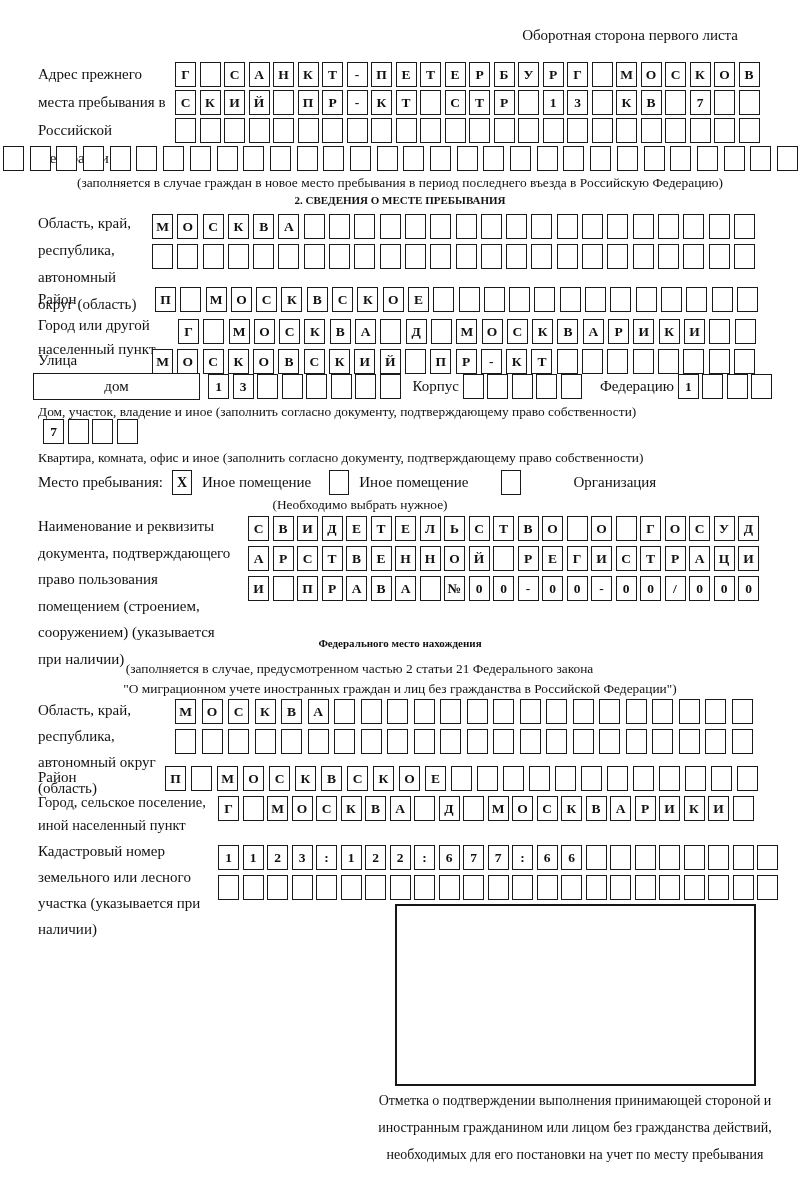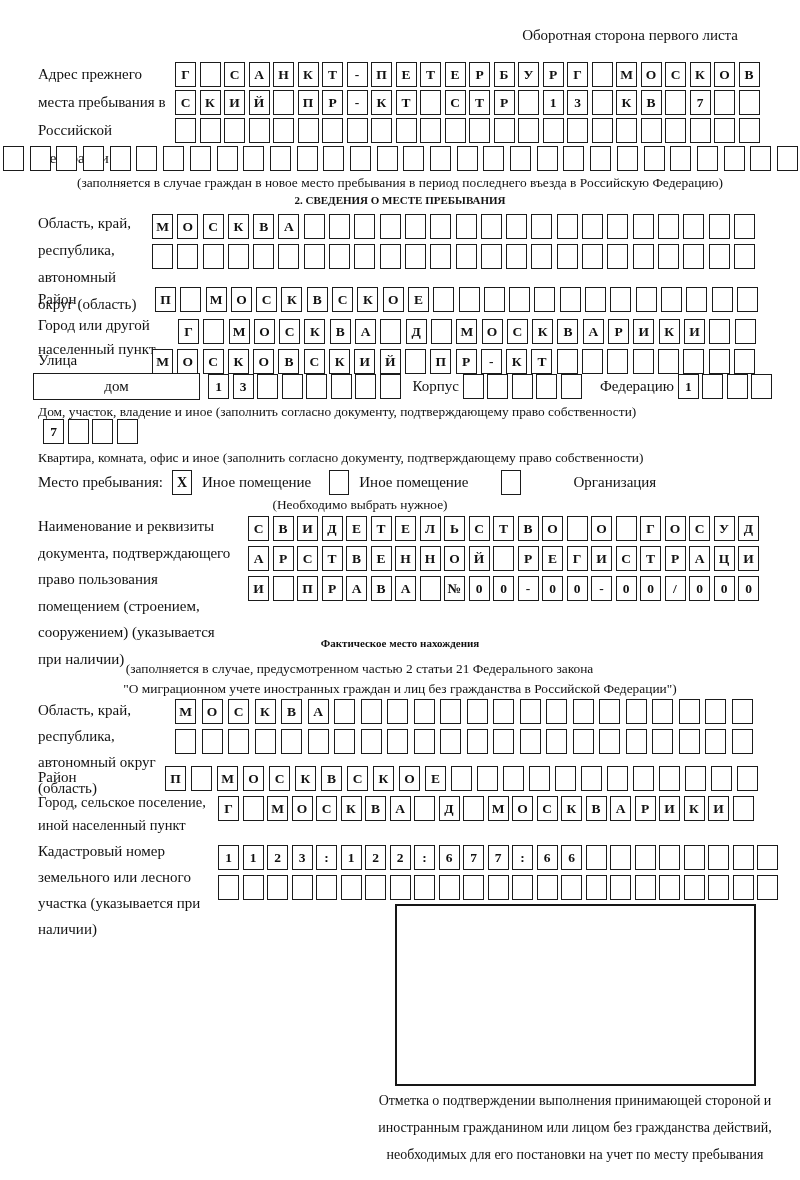--- a/index.html
+++ b/index.html
@@ -406,21 +406,21 @@
     <span class="cell">0</span>
     <span class="cell">-</span>
     <span class="cell">0</span>
     <span class="cell">0</span>
     <span class="cell">/</span>
     <span class="cell">0</span>
     <span class="cell">0</span>
     <span class="cell">0</span>
   </div>
 
-<div class="abs title center" style="top:637px;left:0;width:800px;">Фактическое место нахождения</div>
+<div class="abs title center" style="top:637px;left:0;width:800px;">Федерального место нахождения</div>
 <div class="abs cap center" style="top:661px;left:0;width:719px;">(заполняется в случае, предусмотренном частью 2 статьи 21 Федерального закона</div>
 <div class="abs cap center" style="top:681px;left:0;width:800px;">"О миграционном учете иностранных граждан и лиц без гражданства в Российской Федерации")</div>
 
 <div class="abs lbl" style="top:697px;left:38px;width:132px;line-height:26px;">Область, край, республика, автономный округ (область)</div>
 <div class="cellrow g55" style="top:699px;left:175px;">
     <span class="cell">М</span>
     <span class="cell">О</span>
     <span class="cell">С</span>
     <span class="cell">К</span>
     <span class="cell">В</span>

